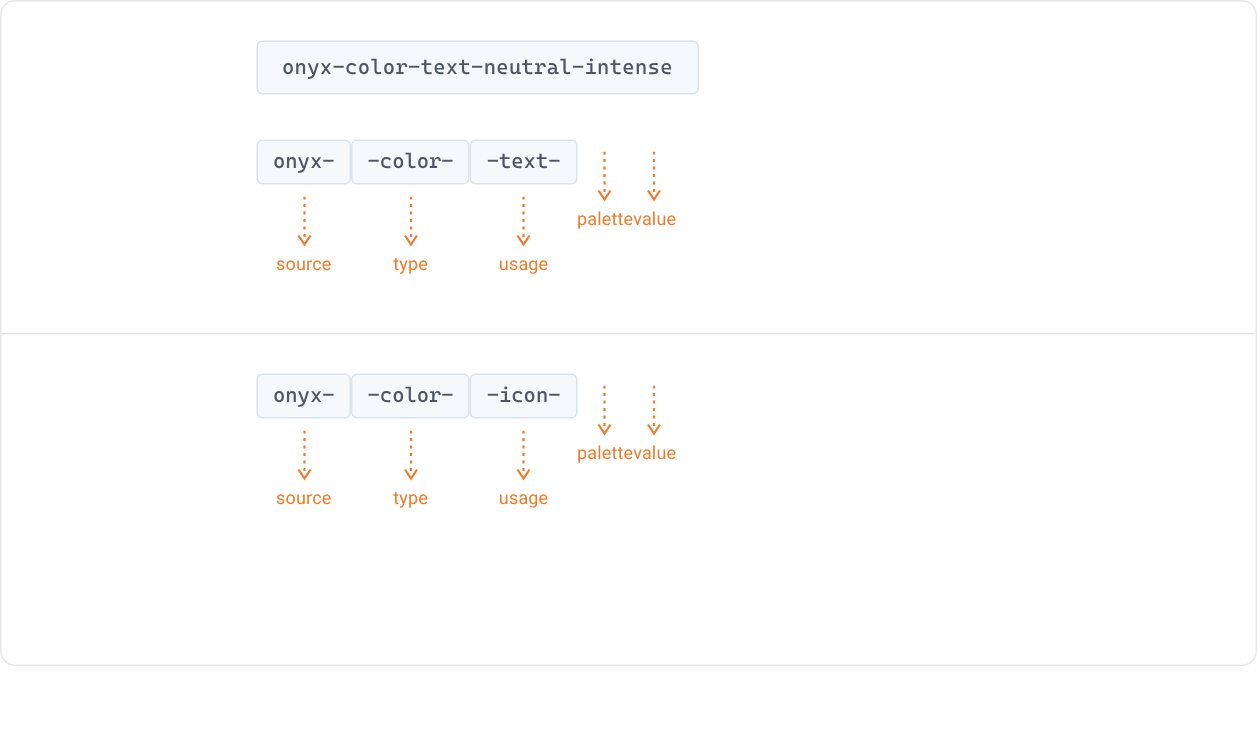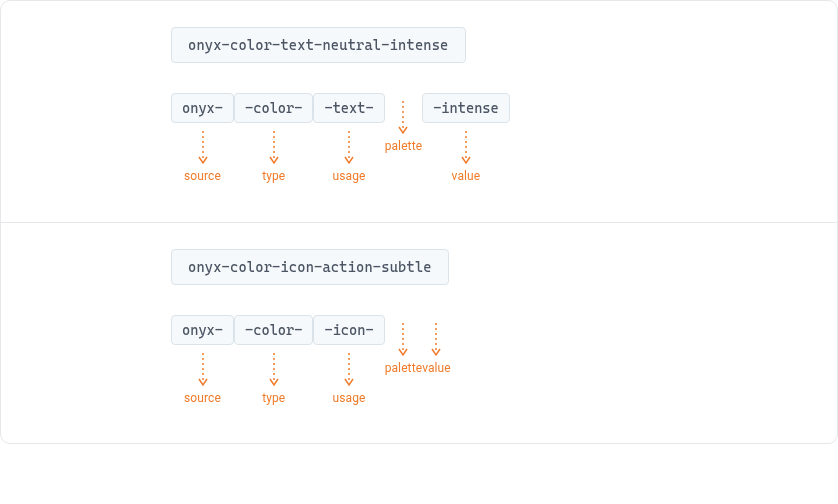--- a/index.html
+++ b/index.html
@@ -122,36 +122,34 @@
         <span class="arrow">
           <svg width="10" height="34" viewBox="0 0 10 34">
               <line x1="5" y1="0" x2="5" y2="27" stroke="#f07b2a" stroke-width="1.5" stroke-dasharray="2 3"></line>
               <path d="M1 26 L5 32 L9 26" fill="none" stroke="#f07b2a" stroke-width="1.5"></path>
             </svg>
         </span>
         <span class="part-label">palette</span>
       </div>
 
       <div class="part-col">
-        <span class="part-chip">-intense</span>
         <span class="arrow">
           <svg width="10" height="34" viewBox="0 0 10 34">
               <line x1="5" y1="0" x2="5" y2="27" stroke="#f07b2a" stroke-width="1.5" stroke-dasharray="2 3"></line>
               <path d="M1 26 L5 32 L9 26" fill="none" stroke="#f07b2a" stroke-width="1.5"></path>
             </svg>
         </span>
         <span class="part-label">value</span>
       </div>
     </div>
   </div>
 
   <div class="divider"></div>
 
   <div class="section">
-    <div class="full-token">onyx-color-icon-action-subtle</div>
     <div class="parts-row">
       <div class="part-col">
         <span class="part-chip">onyx-</span>
         <span class="arrow">
           <svg width="10" height="34" viewBox="0 0 10 34">
               <line x1="5" y1="0" x2="5" y2="27" stroke="#f07b2a" stroke-width="1.5" stroke-dasharray="2 3"></line>
               <path d="M1 26 L5 32 L9 26" fill="none" stroke="#f07b2a" stroke-width="1.5"></path>
             </svg>
         </span>
         <span class="part-label">source</span>

